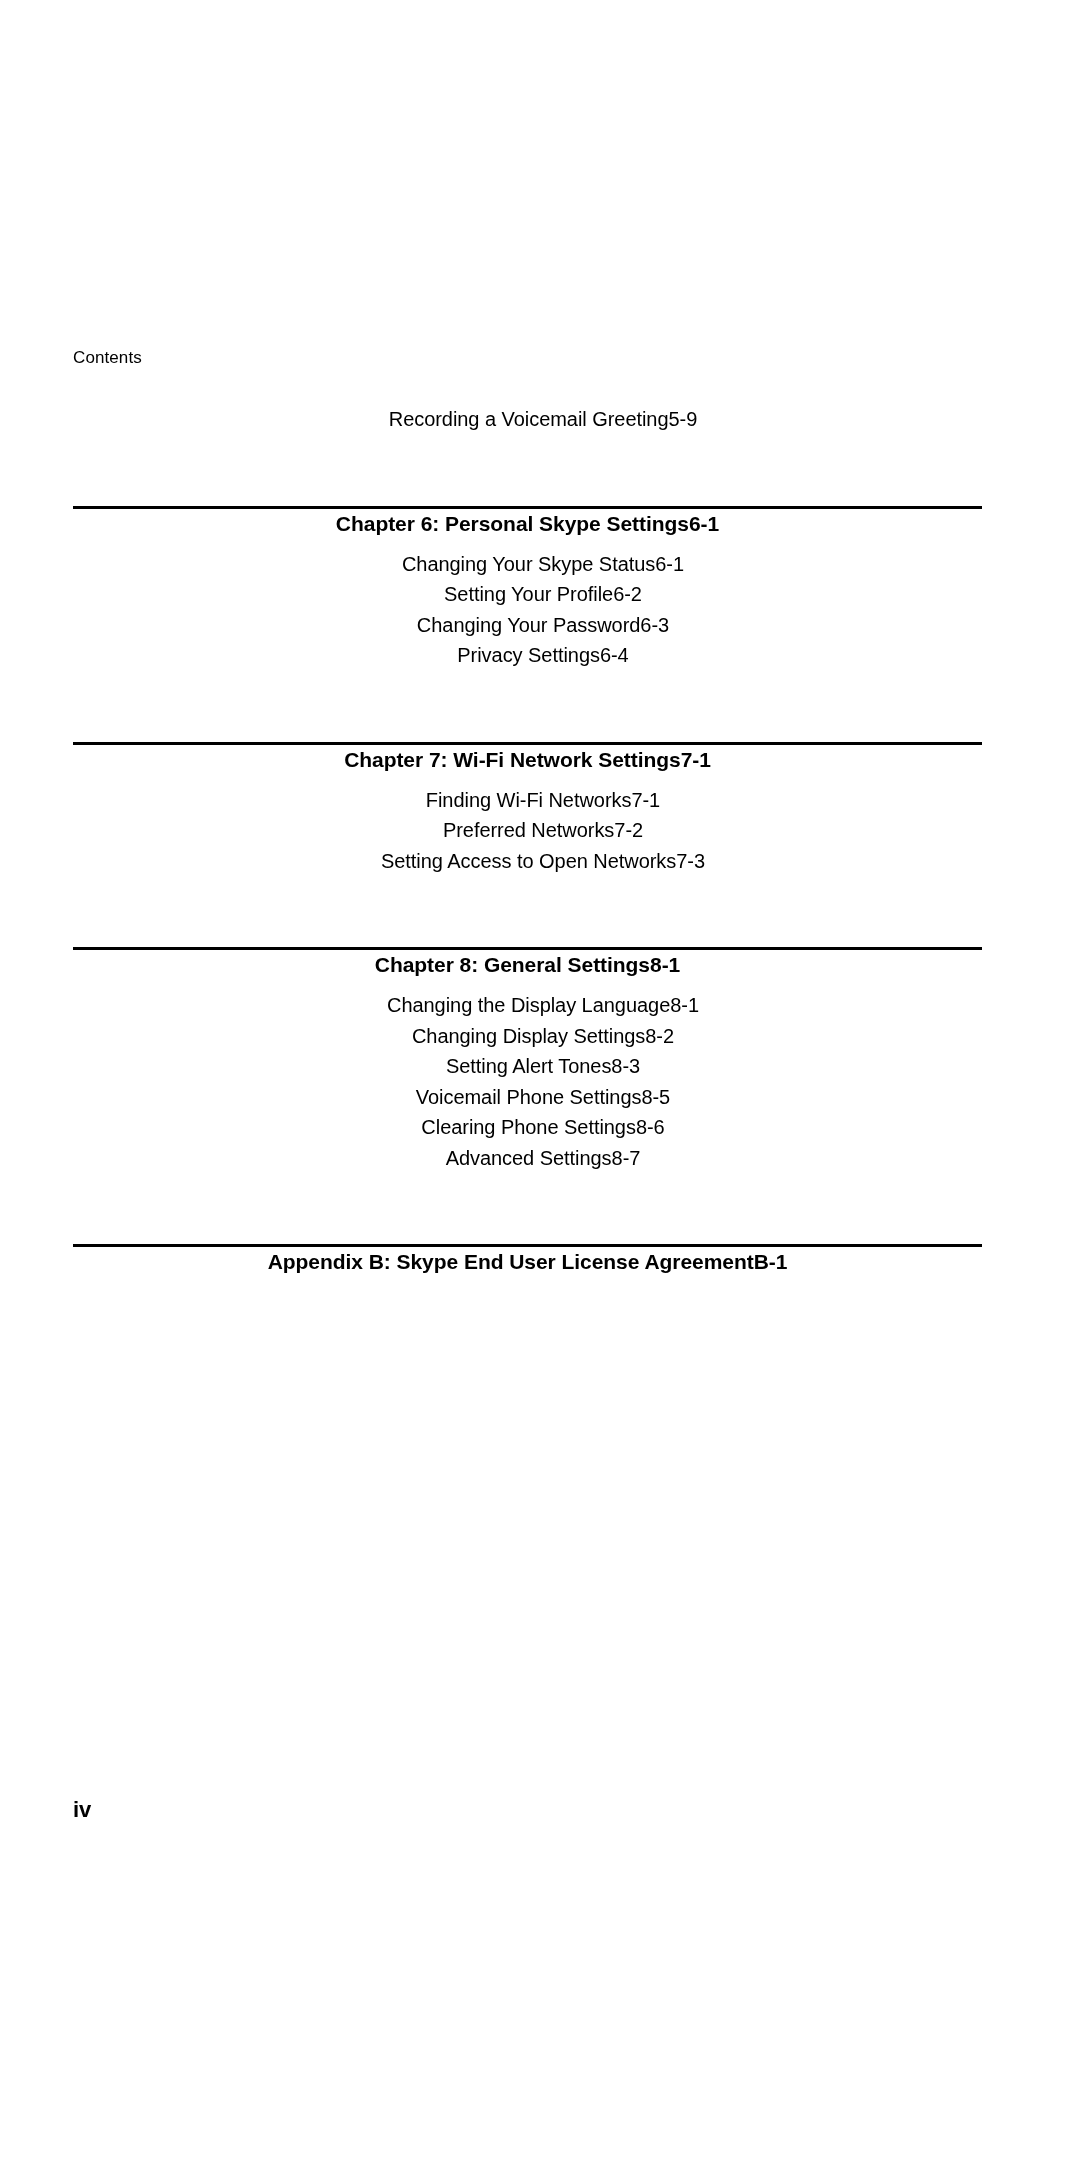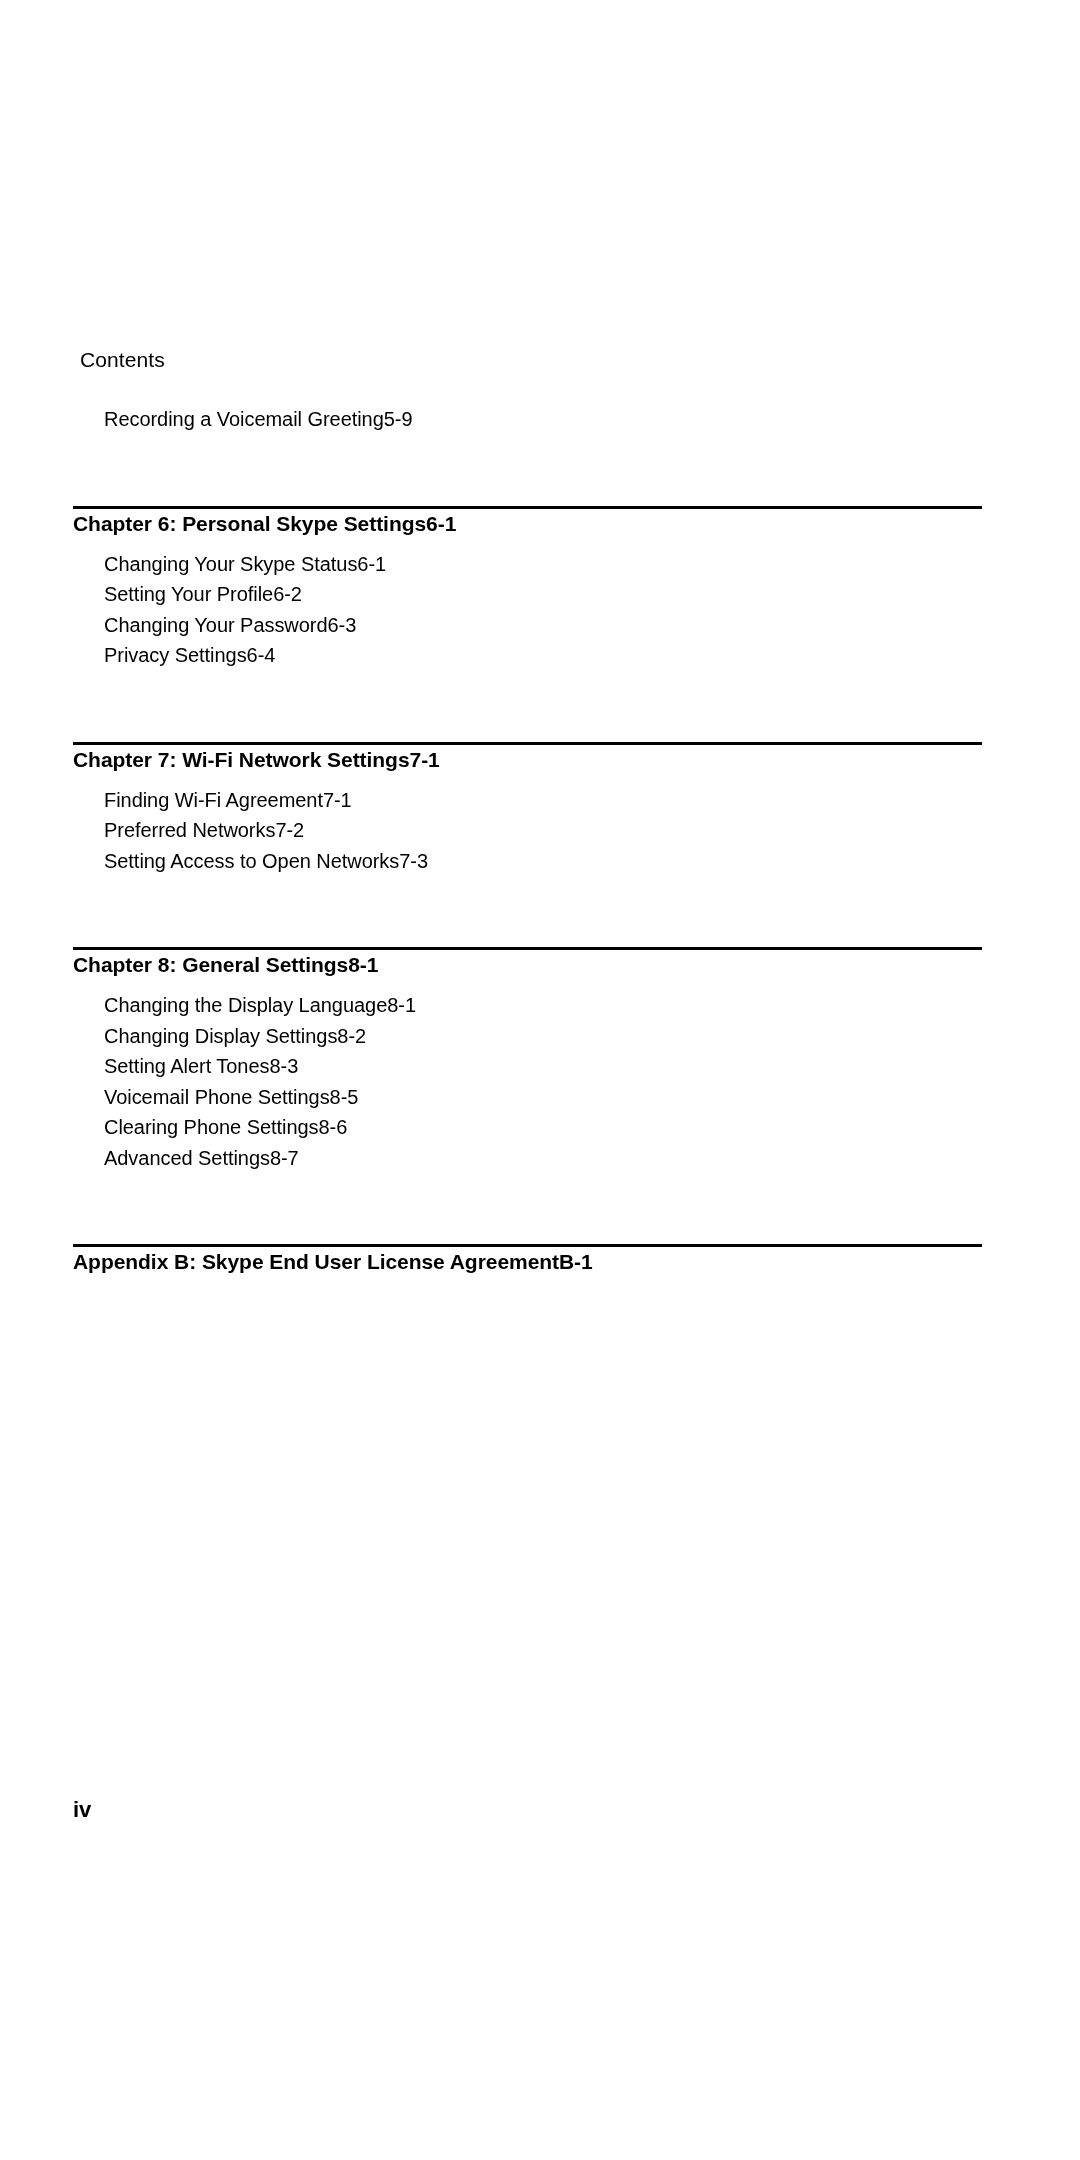--- a/index.html
+++ b/index.html
@@ -19,26 +19,25 @@
     height: 2160px;
     background: #ffffff;
     overflow: hidden;
   }
 
   
   .running-header {
     position: absolute;
     left: 73px;
     top: 349px;
-    font-size: 21px;
+    font-size: 17px;
     font-weight: 400;
     letter-spacing: 0.1px;
     line-height: 1;
     white-space: nowrap;
-    margin-left: 7px;
   }
 
   
   .toc {
     position: absolute;
     left: 73px;
     top: 404px;
     width: 909px;
   }
 
@@ -46,21 +45,21 @@
   .rule {
     width: 100%;
     height: 3px;
     background: #000000;
     margin: 0;
   }
 
   .row {
     display: flex;
     align-items: baseline;
-    justify-content: flex-start;
+    justify-content: center;
     width: 100%;
     white-space: nowrap;
   }
 
   
   .row.heading {
     font-size: 21px;
     font-weight: 700;
     letter-spacing: -0.05px;
     line-height: 30px;
@@ -136,21 +135,21 @@
       </div>
       <div class="group">
         <div class="gap-before-rule"></div>
         <div class="rule"></div>
         <div class="row heading">
           <span class="row-title">Chapter 7: Wi-Fi Network Settings</span>
           <span class="row-page">7-1</span>
         </div>
         <div class="gap-heading-to-entries"></div>
         <div class="row entry">
-          <span class="row-title">Finding Wi-Fi Agreement</span>
+          <span class="row-title">Finding Wi-Fi Networks</span>
           <span class="row-page">7-1</span>
         </div>
         <div class="row entry">
           <span class="row-title">Preferred Networks</span>
           <span class="row-page">7-2</span>
         </div>
         <div class="row entry">
           <span class="row-title">Setting Access to Open Networks</span>
           <span class="row-page">7-3</span>
         </div>

